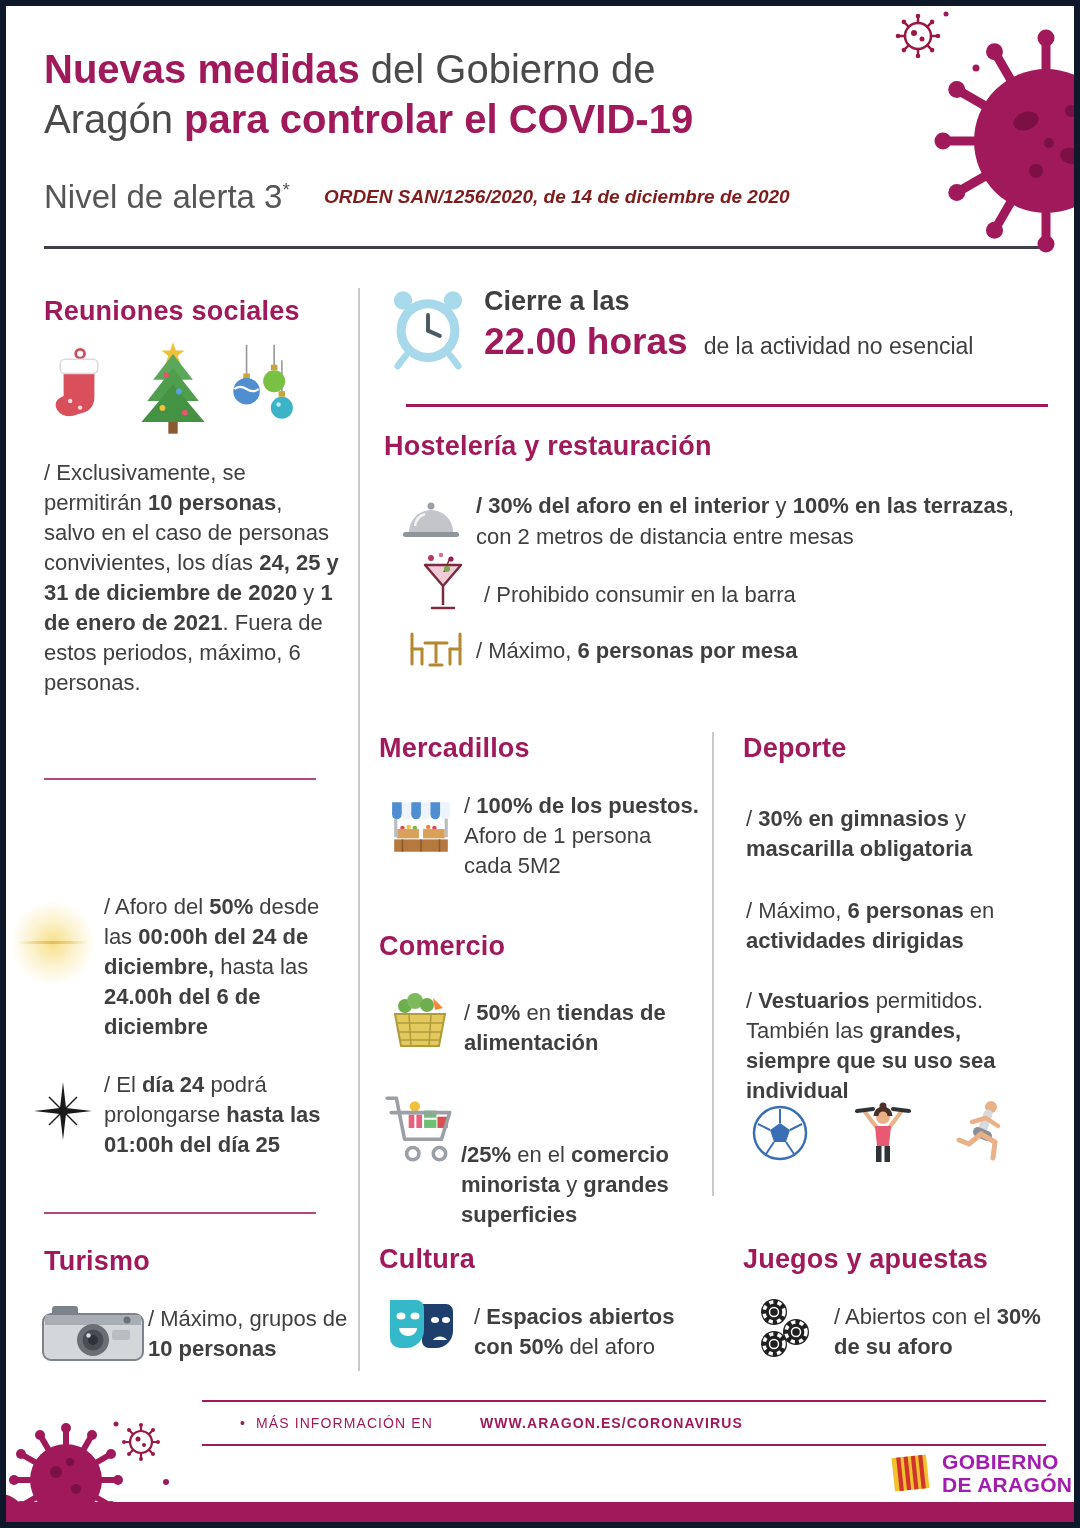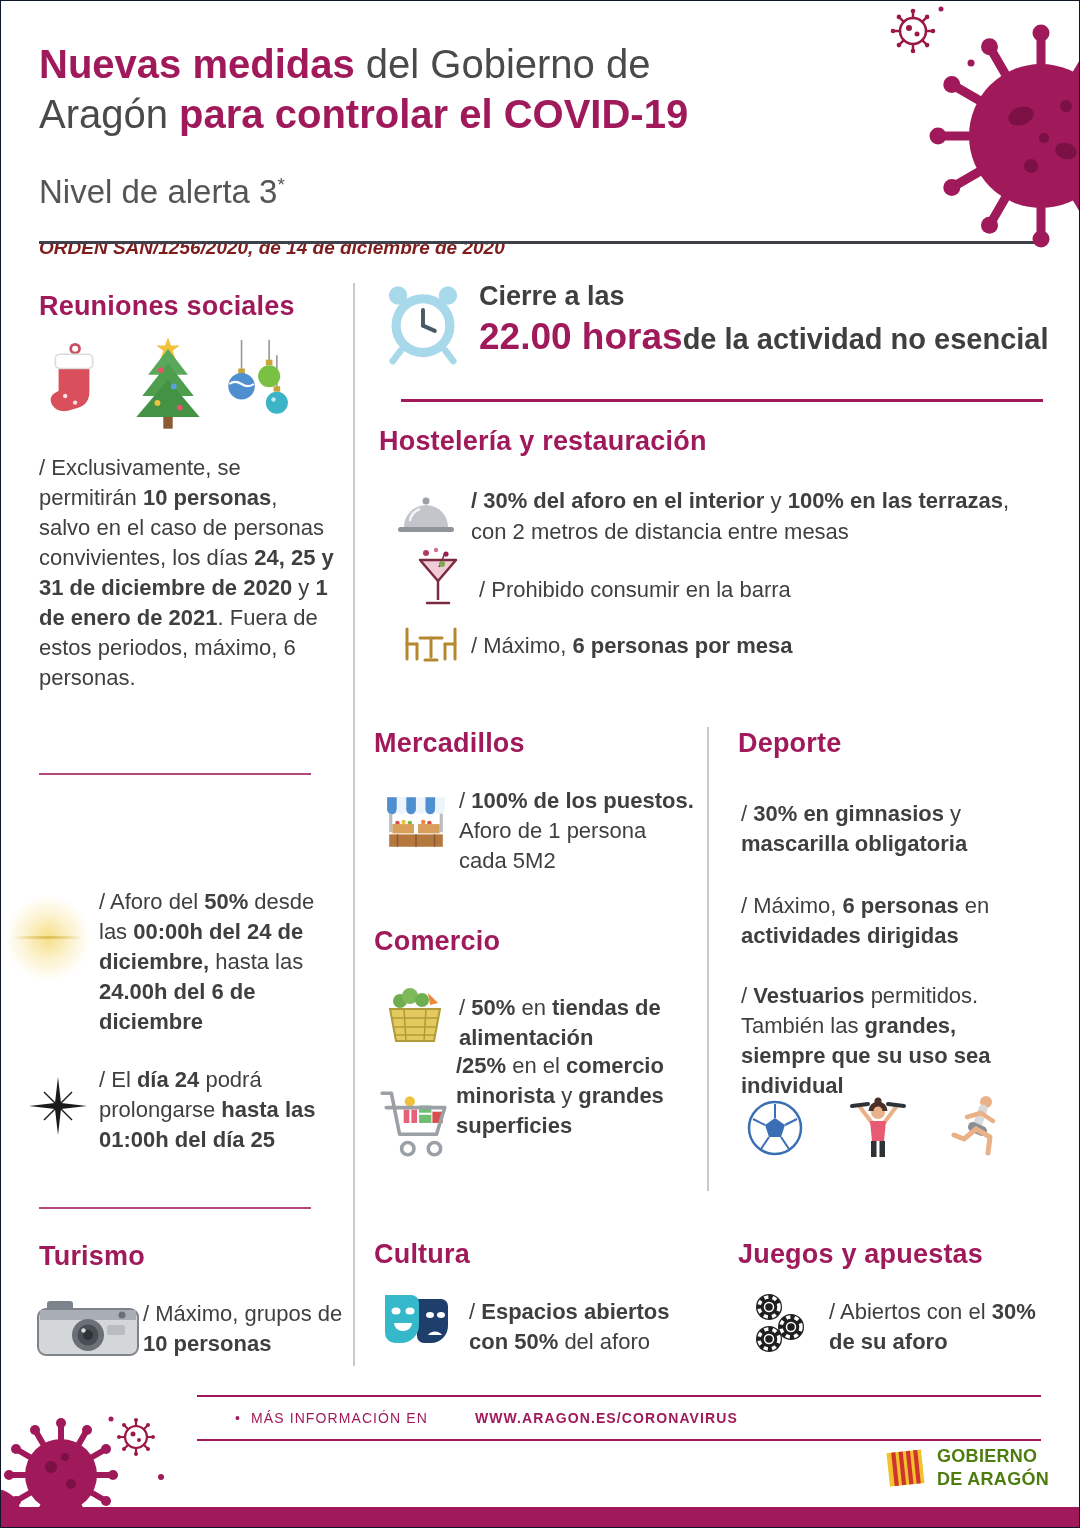--- a/index.html
+++ b/index.html
@@ -1,44 +1,44 @@
 <!DOCTYPE html>
 <html style="--magenta: #a01a5b; --dark: #3f3f3f;"><head>
 <meta charset="utf-8">
 <style>
   *{margin:0;padding:0;box-sizing:border-box;}
   body{margin:0;background:#ffffff;}
   .page{position:relative;width:1080px;height:1528px;background:#fff;overflow:hidden;
         font-family:"Liberation Sans","DejaVu Sans",sans-serif;color:var(--dark,#3f3f3f);
-        border:1px solid #0f172a;}
+        border:6px solid #0f172a;}
   .abs{position:absolute;}
   .b{font-weight:700;}
   .m{color:var(--magenta,#a01a5b);}
   .title{left:38px;top:38px;width:860px;font-size:40px;line-height:50px;color:#4a4a4a;}
   .title .b{font-weight:800;}
-  .alert-row{left:38px;top:172px;display:flex;align-items:flex-start;gap:26px;flex-direction:column;}
+  .alert-row{left:38px;top:172px;display:flex;align-items:center;gap:34px;}
   .alert{font-size:33px;color:#555555;}
   .alert sup{font-size:19px;vertical-align:super;}
   .order{font-size:19px;font-style:italic;font-weight:700;color:#7f1d1d;}
   .hrule{left:38px;top:240px;width:1004px;height:3px;background:#40404a;}
   .h{font-size:27px;font-weight:700;color:var(--magenta,#a01a5b);letter-spacing:.2px;}
   .txt{font-size:22px;line-height:30px;color:#3f3f3f;}
   .vline{width:2px;background:#c9c9c9;}
   .sdiv{height:2px;background:rgba(160,26,91,.8);}
   .mdiv{height:3px;background:var(--magenta,#a01a5b);}
   .closure-intro{font-size:27px;font-weight:700;color:#3f3f3f;}
   .closure-line2{white-space:nowrap;margin-top:4px;}
   .closure-time{font-size:37px;font-weight:800;color:var(--magenta,#a01a5b);}
-  .closure-scope{font-size:29px;font-weight:700;color:#3f3f3f;margin-left:0;}
+  .closure-scope{font-size:23px;font-weight:400;color:#3f3f3f;margin-left:16px;}
   .info{height:46px;border-top:2px solid var(--magenta,#a01a5b);border-bottom:2px solid var(--magenta,#a01a5b);
         display:flex;align-items:center;gap:10px;padding-left:38px;color:var(--magenta,#a01a5b);
         font-size:14px;letter-spacing:1.1px;}
   .info .ilink{font-weight:700;margin-left:37px;}
   .logo{display:flex;align-items:center;gap:10px;}
-  .logo-text{font-size:18px;font-weight:800;color:#4d7c0f;line-height:23px;letter-spacing:.3px;}
+  .logo-text{font-size:21px;font-weight:800;color:#a21caf;line-height:23px;letter-spacing:.3px;}
   .glow{width:86px;height:86px;background:radial-gradient(circle,rgba(247,222,130,.95) 0%,rgba(247,222,130,.35) 40%,rgba(247,222,130,0) 70%);}
   .glow-line{position:absolute;left:8px;top:41px;width:70px;height:3px;
         background:linear-gradient(to right,rgba(230,207,122,0),#dfc05e,rgba(230,207,122,0));}
   .vfill{fill:var(--magenta,#a01a5b);}
   .vstroke{stroke:var(--magenta,#a01a5b);}
   .bottom-bar{left:0;bottom:0;width:100%;height:20px;background:var(--magenta,#a01a5b);z-index:3;}
 </style>
 </head>
 <body>
 
@@ -303,21 +303,21 @@
     <circle cx="30" cy="16" r="5" fill="#f0c23c"></circle>
     <rect x="24" y="24" width="13" height="13" fill="#e8607a"></rect>
       <line x1="30.5" y1="24" x2="30.5" y2="37" stroke="#fff" stroke-width="2"></line>
     <rect x="39" y="20" width="12" height="17" fill="#6fbf73"></rect>
       <line x1="39" y1="28" x2="51" y2="28" stroke="#fff" stroke-width="2"></line>
     <rect x="52" y="26" width="10" height="11" fill="#d94f4f"></rect>
     <path d="M3,8 h9 l8,40 h36 l8,-26 h-57" fill="none" stroke="#9aa0a6" stroke-width="3.5" stroke-linejoin="round" stroke-linecap="round"></path>
     <circle cx="28" cy="62" r="6" fill="none" stroke="#9aa0a6" stroke-width="3.5"></circle>
     <circle cx="54" cy="62" r="6" fill="none" stroke="#9aa0a6" stroke-width="3.5"></circle>
   </svg>
-  <div class="abs txt" style="left:455px;top:1050px;width:258px;"><span class="b">/25%</span><span class=""> en el </span><span class="b">comercio minorista</span><span class=""> y </span><span class="b">grandes superficies</span></div>
+  <div class="abs txt" style="left:455px;top:1134px;width:258px;"><span class="b">/25%</span><span class=""> en el </span><span class="b">comercio minorista</span><span class=""> y </span><span class="b">grandes superficies</span></div>
 
   <div class="abs h" style="left:737px;top:727px;">Deporte</div>
   <div class="abs txt" style="left:740px;top:798px;width:295px;"><span class="">/ </span><span class="b">30% en gimnasios</span><span class=""> y </span><span class="b">mascarilla obligatoria</span></div>
   <div class="abs txt" style="left:740px;top:890px;width:295px;"><span class="">/ Máximo, </span><span class="b">6 personas</span><span class=""> en </span><span class="b">actividades dirigidas</span></div>
   <div class="abs txt" style="left:740px;top:980px;width:305px;"><span class="">/ </span><span class="b">Vestuarios</span><span class=""> permitidos. También las </span><span class="b">grandes, siempre que su uso sea individual</span></div>
 
   <svg class="abs" style="left:745px;top:1098px;" width="58" height="58" viewBox="0 0 58 58">
     <circle cx="29" cy="29" r="26" fill="#fff" stroke="#3a6fb5" stroke-width="2.5"></circle>
     <polygon points="29,19 39,26 35,38 23,38 19,26" fill="#3a6fb5"></polygon>
     <g stroke="#3a6fb5" stroke-width="2">

